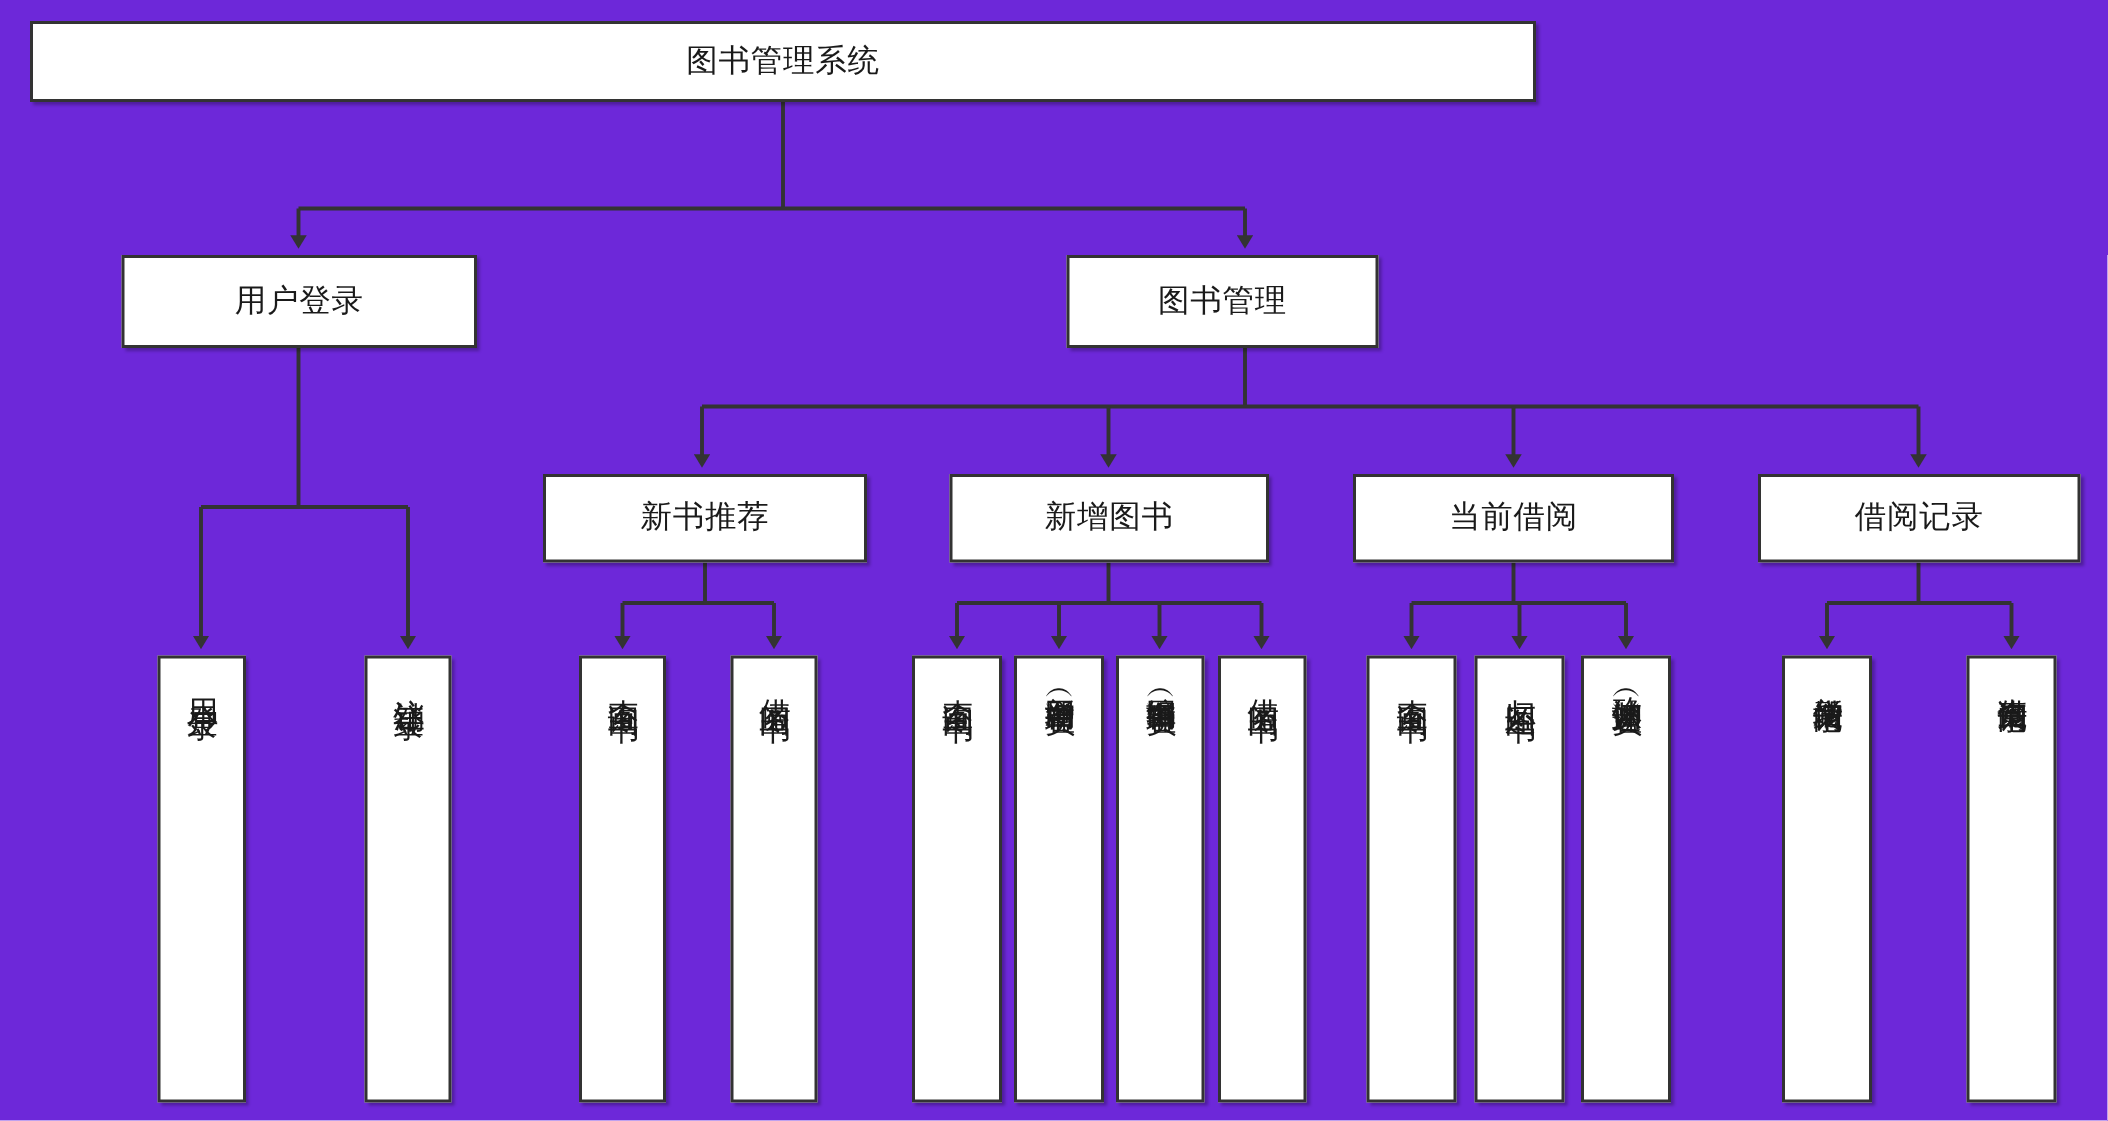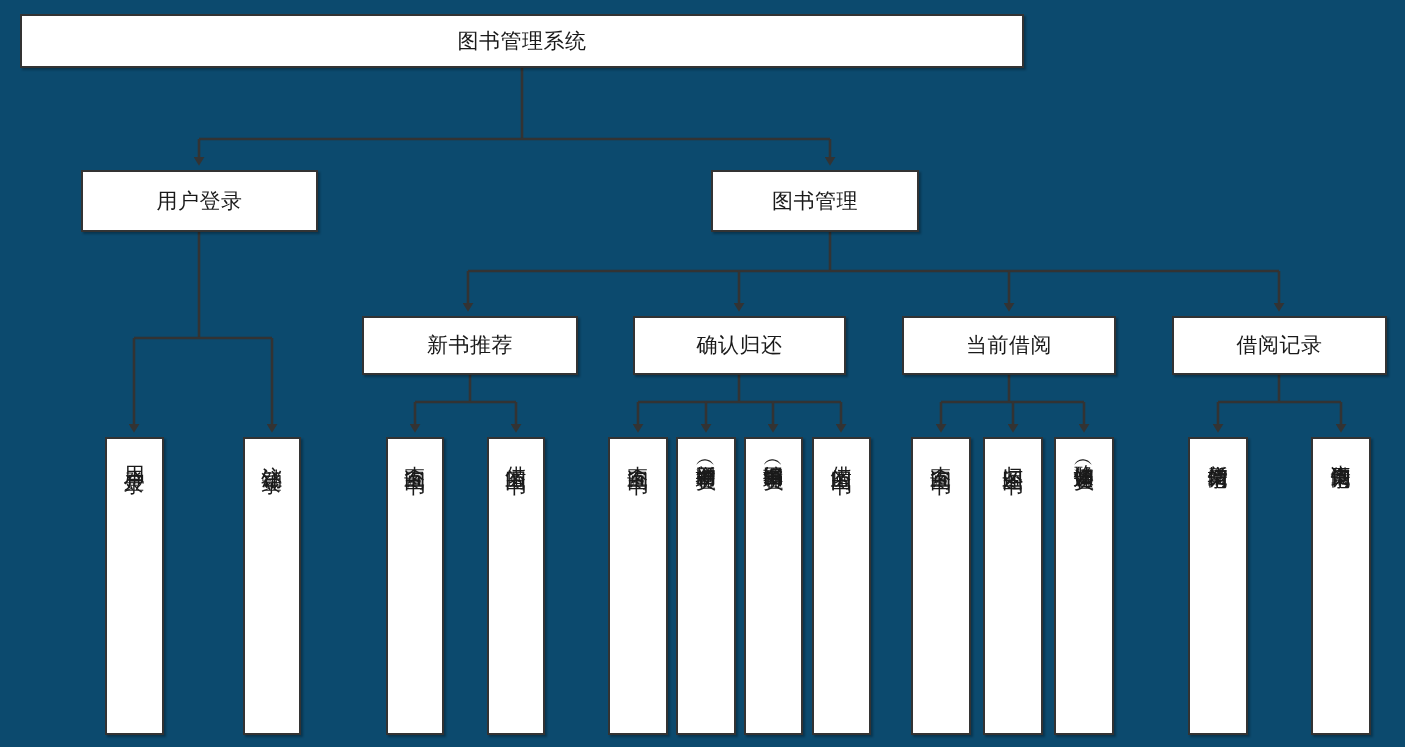--- a/index.html
+++ b/index.html
@@ -7,21 +7,21 @@
     padding: 0;
     background: #ffffff;
   }
   body {
     font-family: "Liberation Sans", "DejaVu Sans", sans-serif;
   }
   #canvas {
     position: relative;
     width: 1405px;
     height: 747px;
-    background: #0c4a6e;
+    background: #6d28d9;
     overflow: hidden;
   }
   svg#edges {
     position: absolute;
     left: 0;
     top: 0;
     width: 1405px;
     height: 747px;
     pointer-events: none;
   }
@@ -135,21 +135,21 @@
     <span class="lbl">用户登录</span>
   </div>
   <div class="node horiz" id="n-l2-1" style="left: 711px; top: 170px; width: 208px; height: 62px;">
     <span class="lbl">图书管理</span>
   </div>
 
   <div class="node horiz" id="n-l3-0" style="left: 362px; top: 316px; width: 216px; height: 59px;">
     <span class="lbl">新书推荐</span>
   </div>
   <div class="node horiz" id="n-l3-1" style="left: 633px; top: 316px; width: 213px; height: 59px;">
-    <span class="lbl">确认归还</span>
+    <span class="lbl">新增图书</span>
   </div>
   <div class="node horiz" id="n-l3-2" style="left: 902px; top: 316px; width: 214px; height: 59px;">
     <span class="lbl">当前借阅</span>
   </div>
   <div class="node horiz" id="n-l3-3" style="left: 1172px; top: 316px; width: 215px; height: 59px;">
     <span class="lbl">借阅记录</span>
   </div>
 
   <div class="node vert" id="n-lf-0" style="left: 105px; top: 437px; width: 59px; height: 298px;">
     <span class="lbl">用户登录</span>

